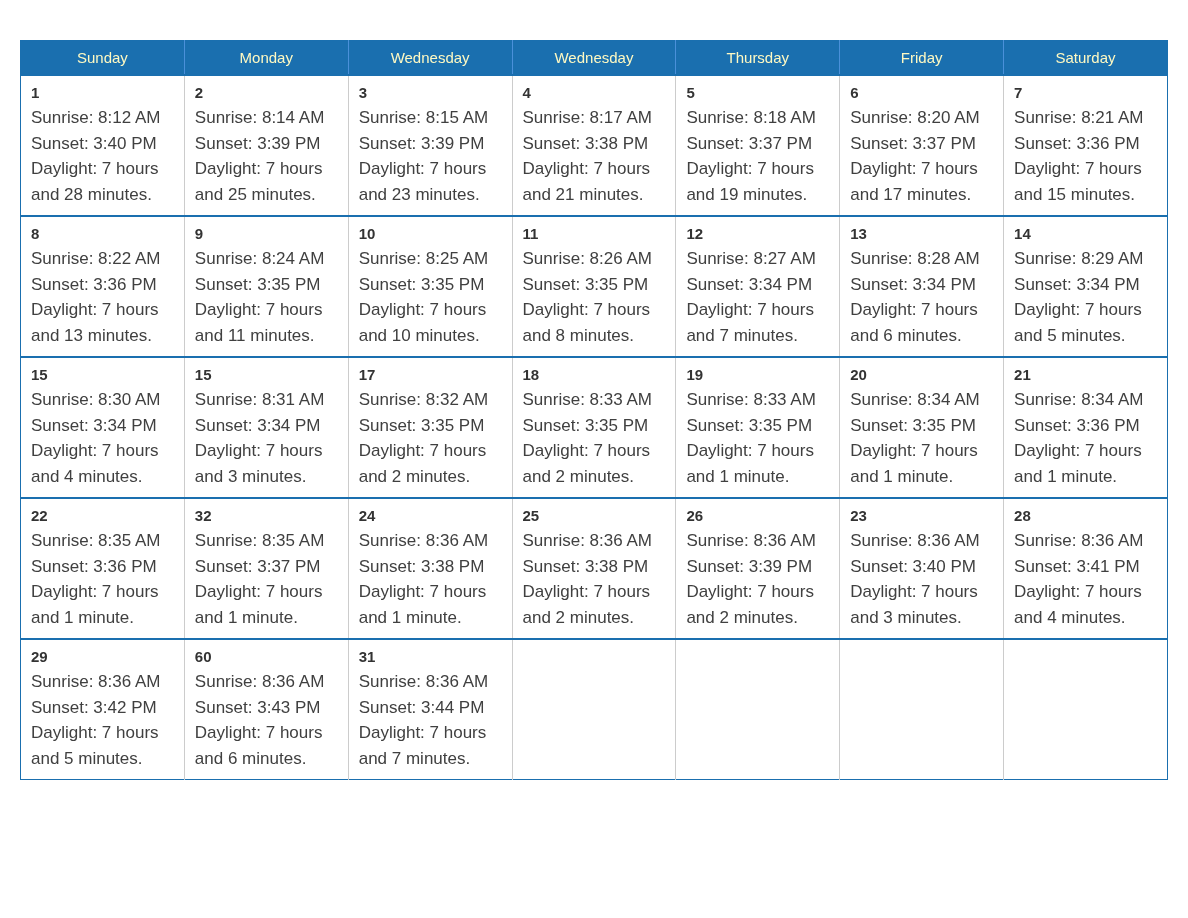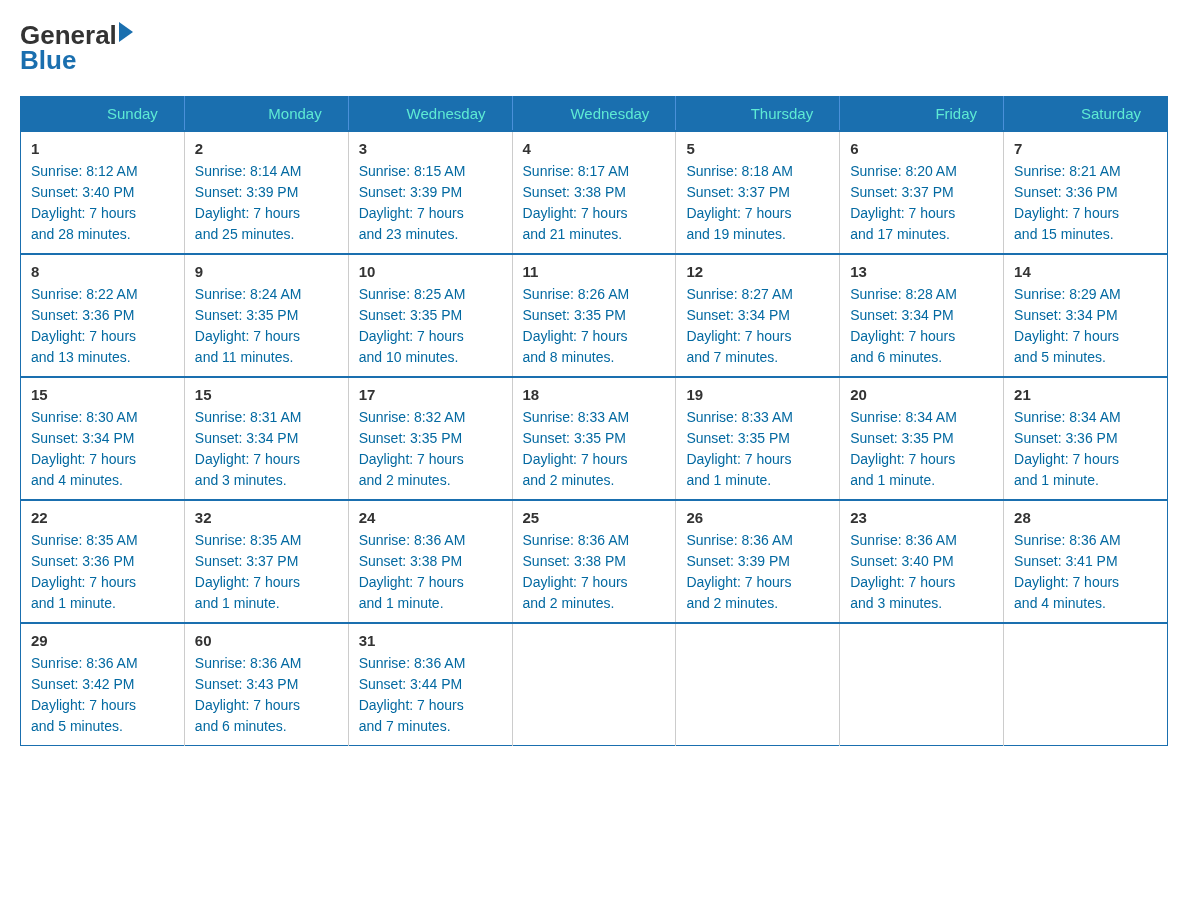--- a/index.html
+++ b/index.html
@@ -64,25 +64,25 @@
     }
     .calendar-table {
       width: 100%;
       border-collapse: collapse;
       border: 1px solid #1a6faf;
     }
     .calendar-table thead tr {
       background-color: #1a6faf;
     }
     .calendar-table thead th {
-      color: #5eead4;
+      color: #fef9c3;
       font-size: 15px;
       font-weight: normal;
       padding: 8px 26px;
-      text-align: right;
+      text-align: center;
       border-right: 1px solid #4a90d9;
     }
     .calendar-table thead th:last-child {
       border-right: none;
     }
     .calendar-table tbody tr {
       border-top: 2px solid #1a6faf;
     }
     .calendar-table tbody td {
       padding: 8px 10px;
@@ -95,41 +95,32 @@
     .calendar-table tbody td:last-child {
       border-right: none;
     }
     .day-number {
       font-size: 15px;
       font-weight: bold;
       display: block;
       margin-bottom: 4px;
     }
     .day-info {
-      font-size: 14px;
+      font-size: 17px;
       line-height: 1.5;
-      color: #0369a1;
+      color: #404040;
     }
     .empty-cell {
       background: #fff;
     }
   </style>
 </head>
 <body>
 
 <div class="header">
-  <div class="logo">
-    <div class="logo-wrapper">
-      <div class="logo-line1">
-        <span class="logo-text-general">General</span>
-        <div class="logo-arrow"></div>
-      </div>
-      <div class="logo-line2">Blue</div>
-    </div>
-  </div>
   <div class="title-block">
   </div>
 </div>
 
 <table class="calendar-table">
   <thead>
     <tr>
     <th>Sunday</th>
         <th>Monday</th>
         <th>Wednesday</th>

